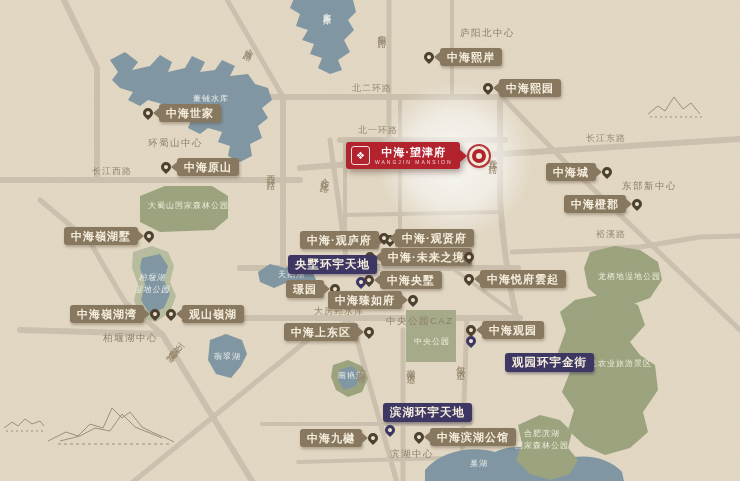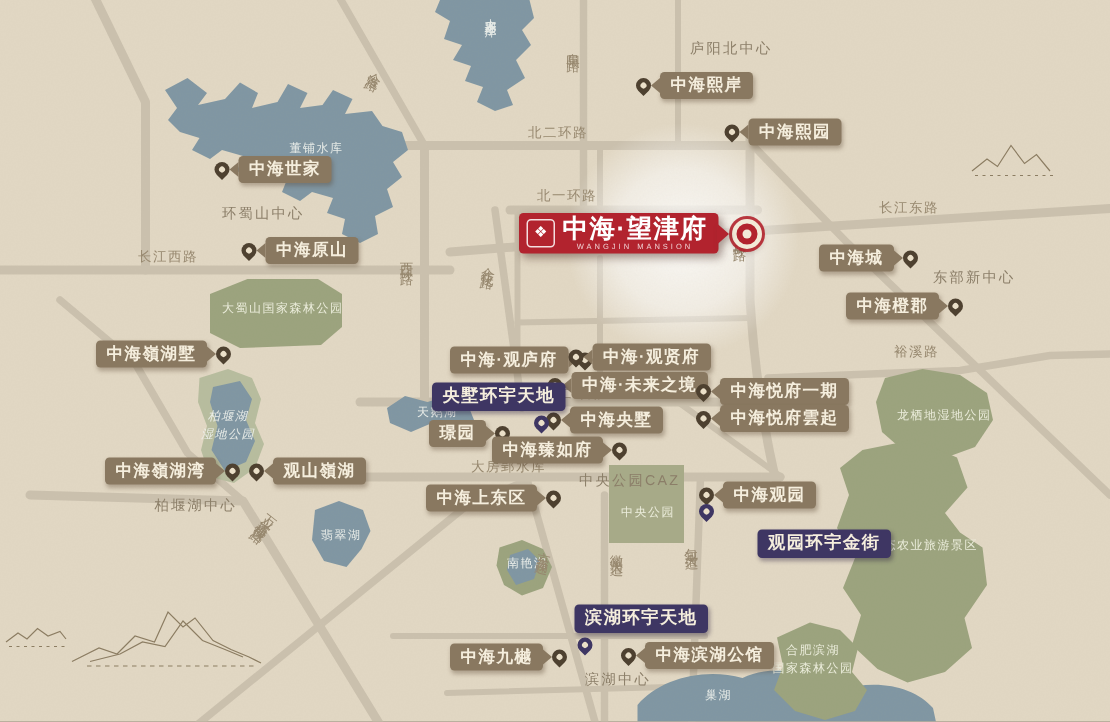--- a/index.html
+++ b/index.html
@@ -32,21 +32,21 @@
   .cm{position:absolute;z-index:6;}
   .cm-pin{position:absolute;z-index:6;}
   
   #banner{position:absolute;left:346px;top:142px;display:flex;align-items:center;z-index:8;}
   .banner-body{display:flex;align-items:center;gap:5px;background:#b2232e;color:#fff;
                padding:3px 7px 3px 5px;border-radius:3px;height:27px;box-sizing:border-box;
                box-shadow:2px 3px 6px rgba(70,40,30,.45);}
   .banner-logo{width:17px;height:17px;border:1px solid rgba(255,255,255,.85);border-radius:3px;
                display:grid;place-items:center;font-size:10px;line-height:1;color:#fff;}
   .banner-text{display:flex;flex-direction:column;align-items:center;line-height:1;}
-  .banner-name{font-size:17px;font-weight:bold;letter-spacing:1px;}
+  .banner-name{font-size:11px;font-weight:bold;letter-spacing:1px;}
   .banner-sub{font-size:5px;letter-spacing:2px;opacity:.8;margin-top:2px;}
   .banner-arrow{width:0;height:0;border-top:7px solid transparent;border-bottom:7px solid transparent;
                 border-left:8px solid #b2232e;margin-left:-1px;
                 filter:drop-shadow(2px 2px 2px rgba(70,40,30,.3));}
   .banner-target{width:20px;height:20px;border-radius:50%;background:#b2232e;margin-left:2px;
                  border:3px solid #f2ead8;box-shadow:0 0 0 2px rgba(178,35,46,.9),0 2px 4px rgba(70,40,30,.35);
                  display:grid;place-items:center;box-sizing:border-box;}
   .banner-target::after{content:"";width:6px;height:6px;border-radius:50%;background:#f2ead8;}
 </style>
 </head>
@@ -255,24 +255,20 @@
     </div>
     <div class="marker" style="left: 284px; top: 323px;">
       <span class="chip">
         <i class="arr r"></i>
         <b class="chip-text">中海上东区</b>
       </span>
       <span class="pin"></span>
     </div>
     <div class="marker" style="left: 464px; top: 252px;">
       <span class="pin"></span>
-      <span class="chip">
-        <i class="arr l"></i>
-        <b class="chip-text">中海悦府一期</b>
-      </span>
     </div>
     <div class="marker" style="left: 464px; top: 270px;">
       <span class="pin"></span>
       <span class="chip">
         <i class="arr l"></i>
         <b class="chip-text">中海悦府雲起</b>
       </span>
     </div>
     <div class="marker" style="left: 466px; top: 321px;">
       <span class="pin"></span>

